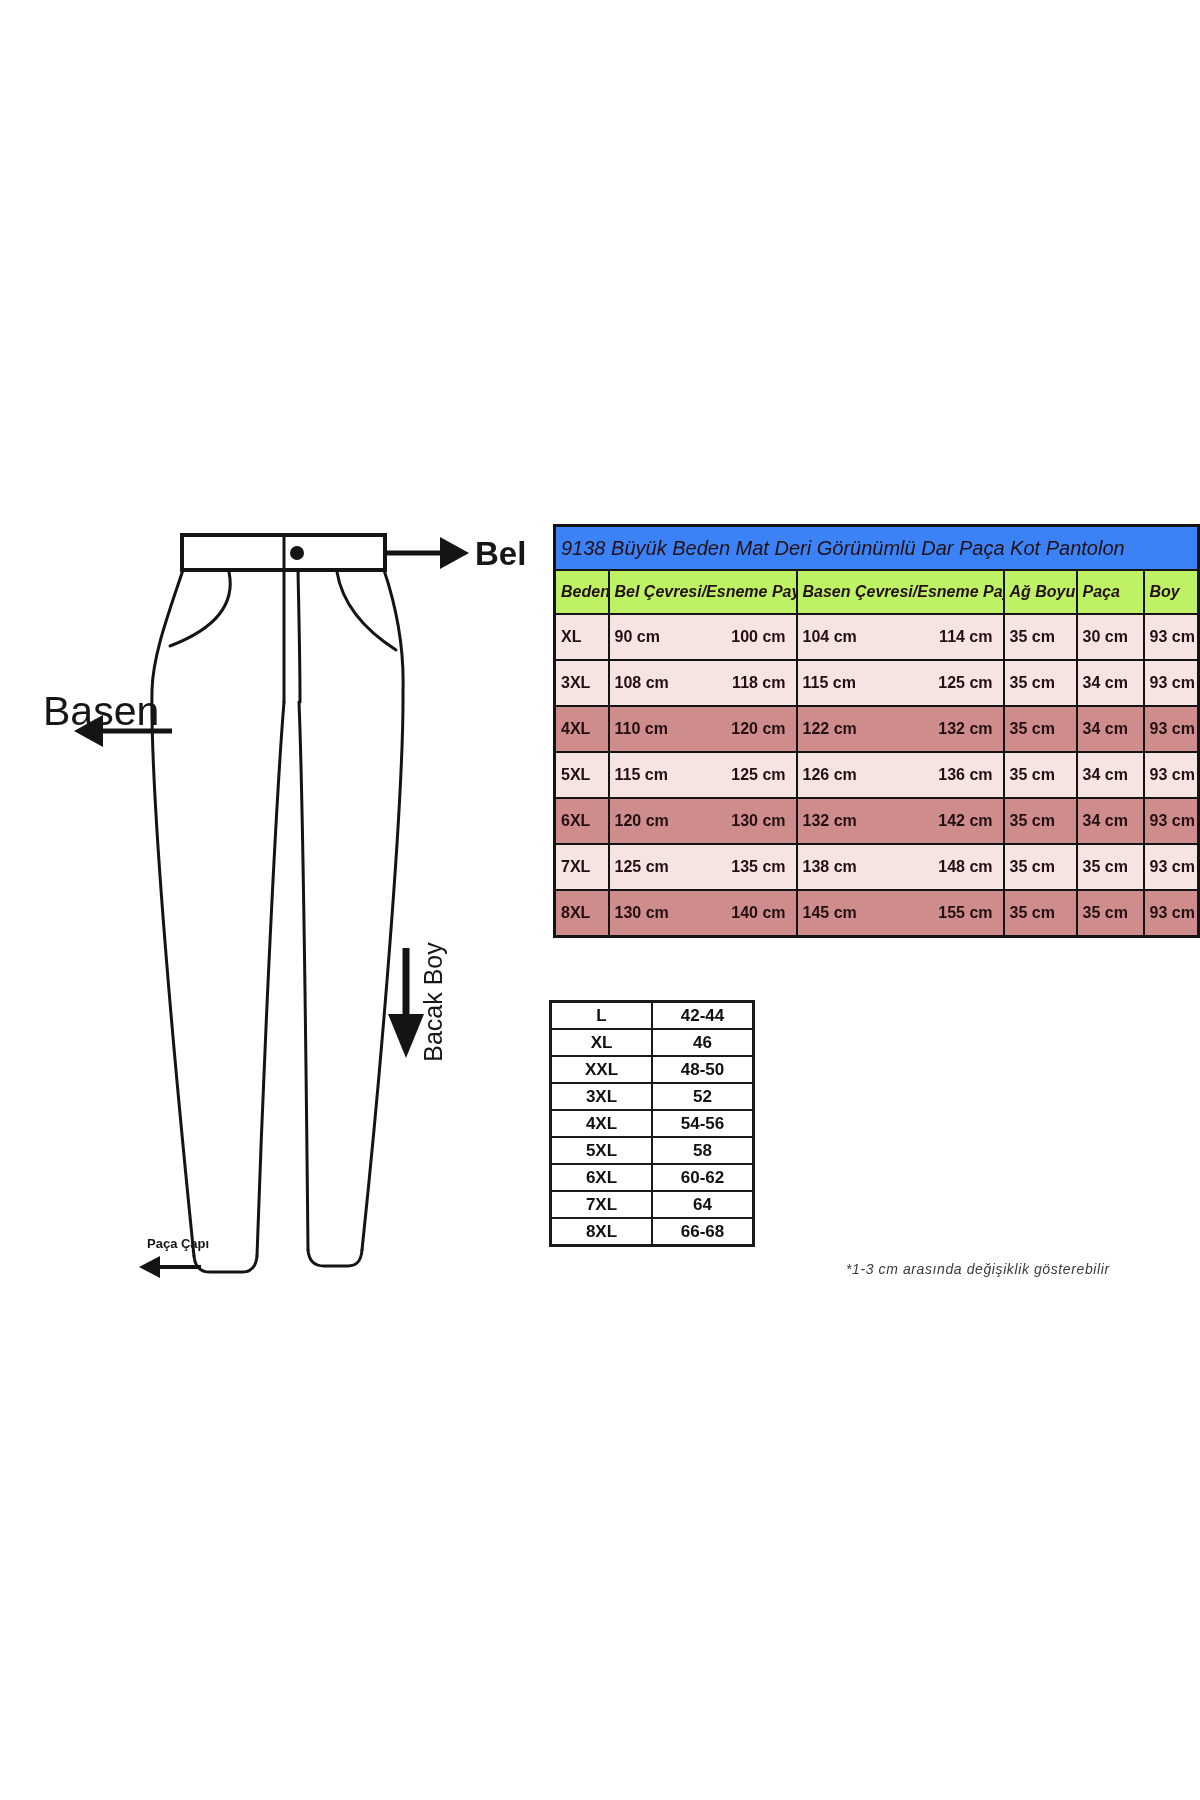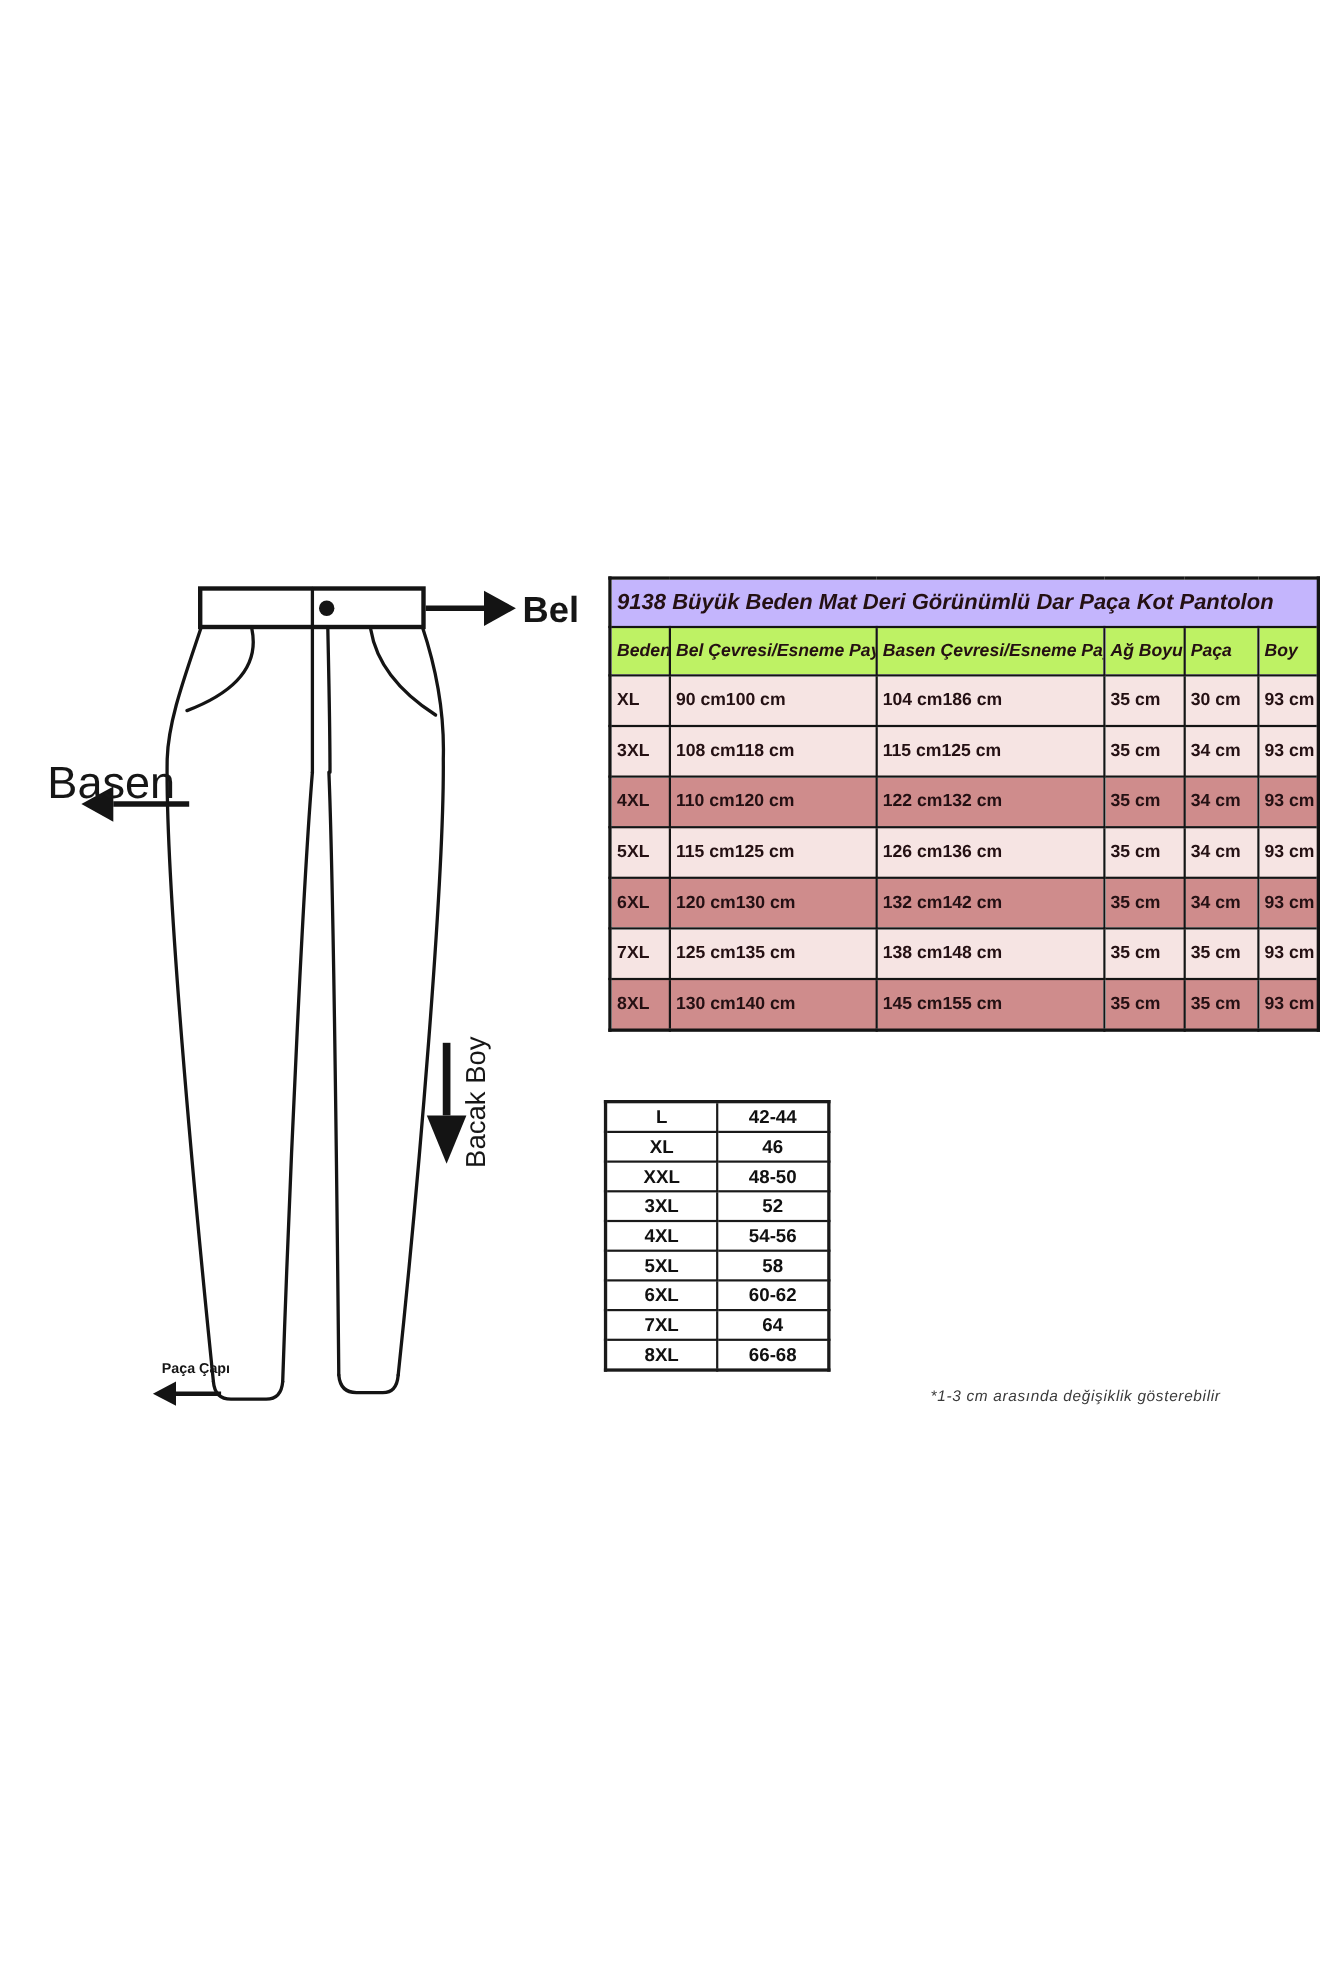--- a/index.html
+++ b/index.html
@@ -23,31 +23,31 @@
   .main-table{
     position:absolute;left:553px;top:524px;width:644px;
     border-collapse:collapse;table-layout:fixed;
     border:3px solid #141414;color:#241013;
   }
   .main-table td{
     border:2px solid #141414;overflow:hidden;white-space:nowrap;
     vertical-align:middle;padding:0 2px 0 5px;
   }
   .main-table .title-cell{
-    background:#c4b5fd;font-style:italic;font-weight:bold;
+    background:#3b82f6;font-style:italic;font-weight:normal;
     font-size:20px;height:42px;
   }
   .main-table .header-row td{
     background:#bef264;font-style:italic;font-weight:bold;
     font-size:16px;height:42px;
   }
   .main-table .data-row td{font-weight:bold;font-size:16px;height:44px;}
   .main-table .row-light td{background:#f6e4e3;}
   .main-table .row-dark td{background:#cf8c8c;}
-  .dual{display:flex;padding-right:8px;}
+  .dual{display:flex;justify-content:space-between;padding-right:8px;}
 
   
   .conv-table{
     position:absolute;left:549px;top:1000px;width:194px;
     border-collapse:collapse;table-layout:fixed;
     border:3px solid #1a1a1a;background:#ffffff;
   }
   .conv-table td{
     border:2px solid #1a1a1a;width:97px;height:23px;
     text-align:center;vertical-align:middle;
@@ -139,21 +139,21 @@
     <td>XL</td>
     <td>
           <div class="dual">
             <span>90 cm</span>
             <span>100 cm</span>
           </div>
         </td>
     <td>
           <div class="dual">
             <span>104 cm</span>
-            <span>186 cm</span>
+            <span>114 cm</span>
           </div>
         </td>
     <td>35 cm</td>
     <td>30 cm</td>
     <td>93 cm</td>
   </tr>
   <tr class="data-row row-light">
     <td>3XL</td>
     <td>
           <div class="dual">

